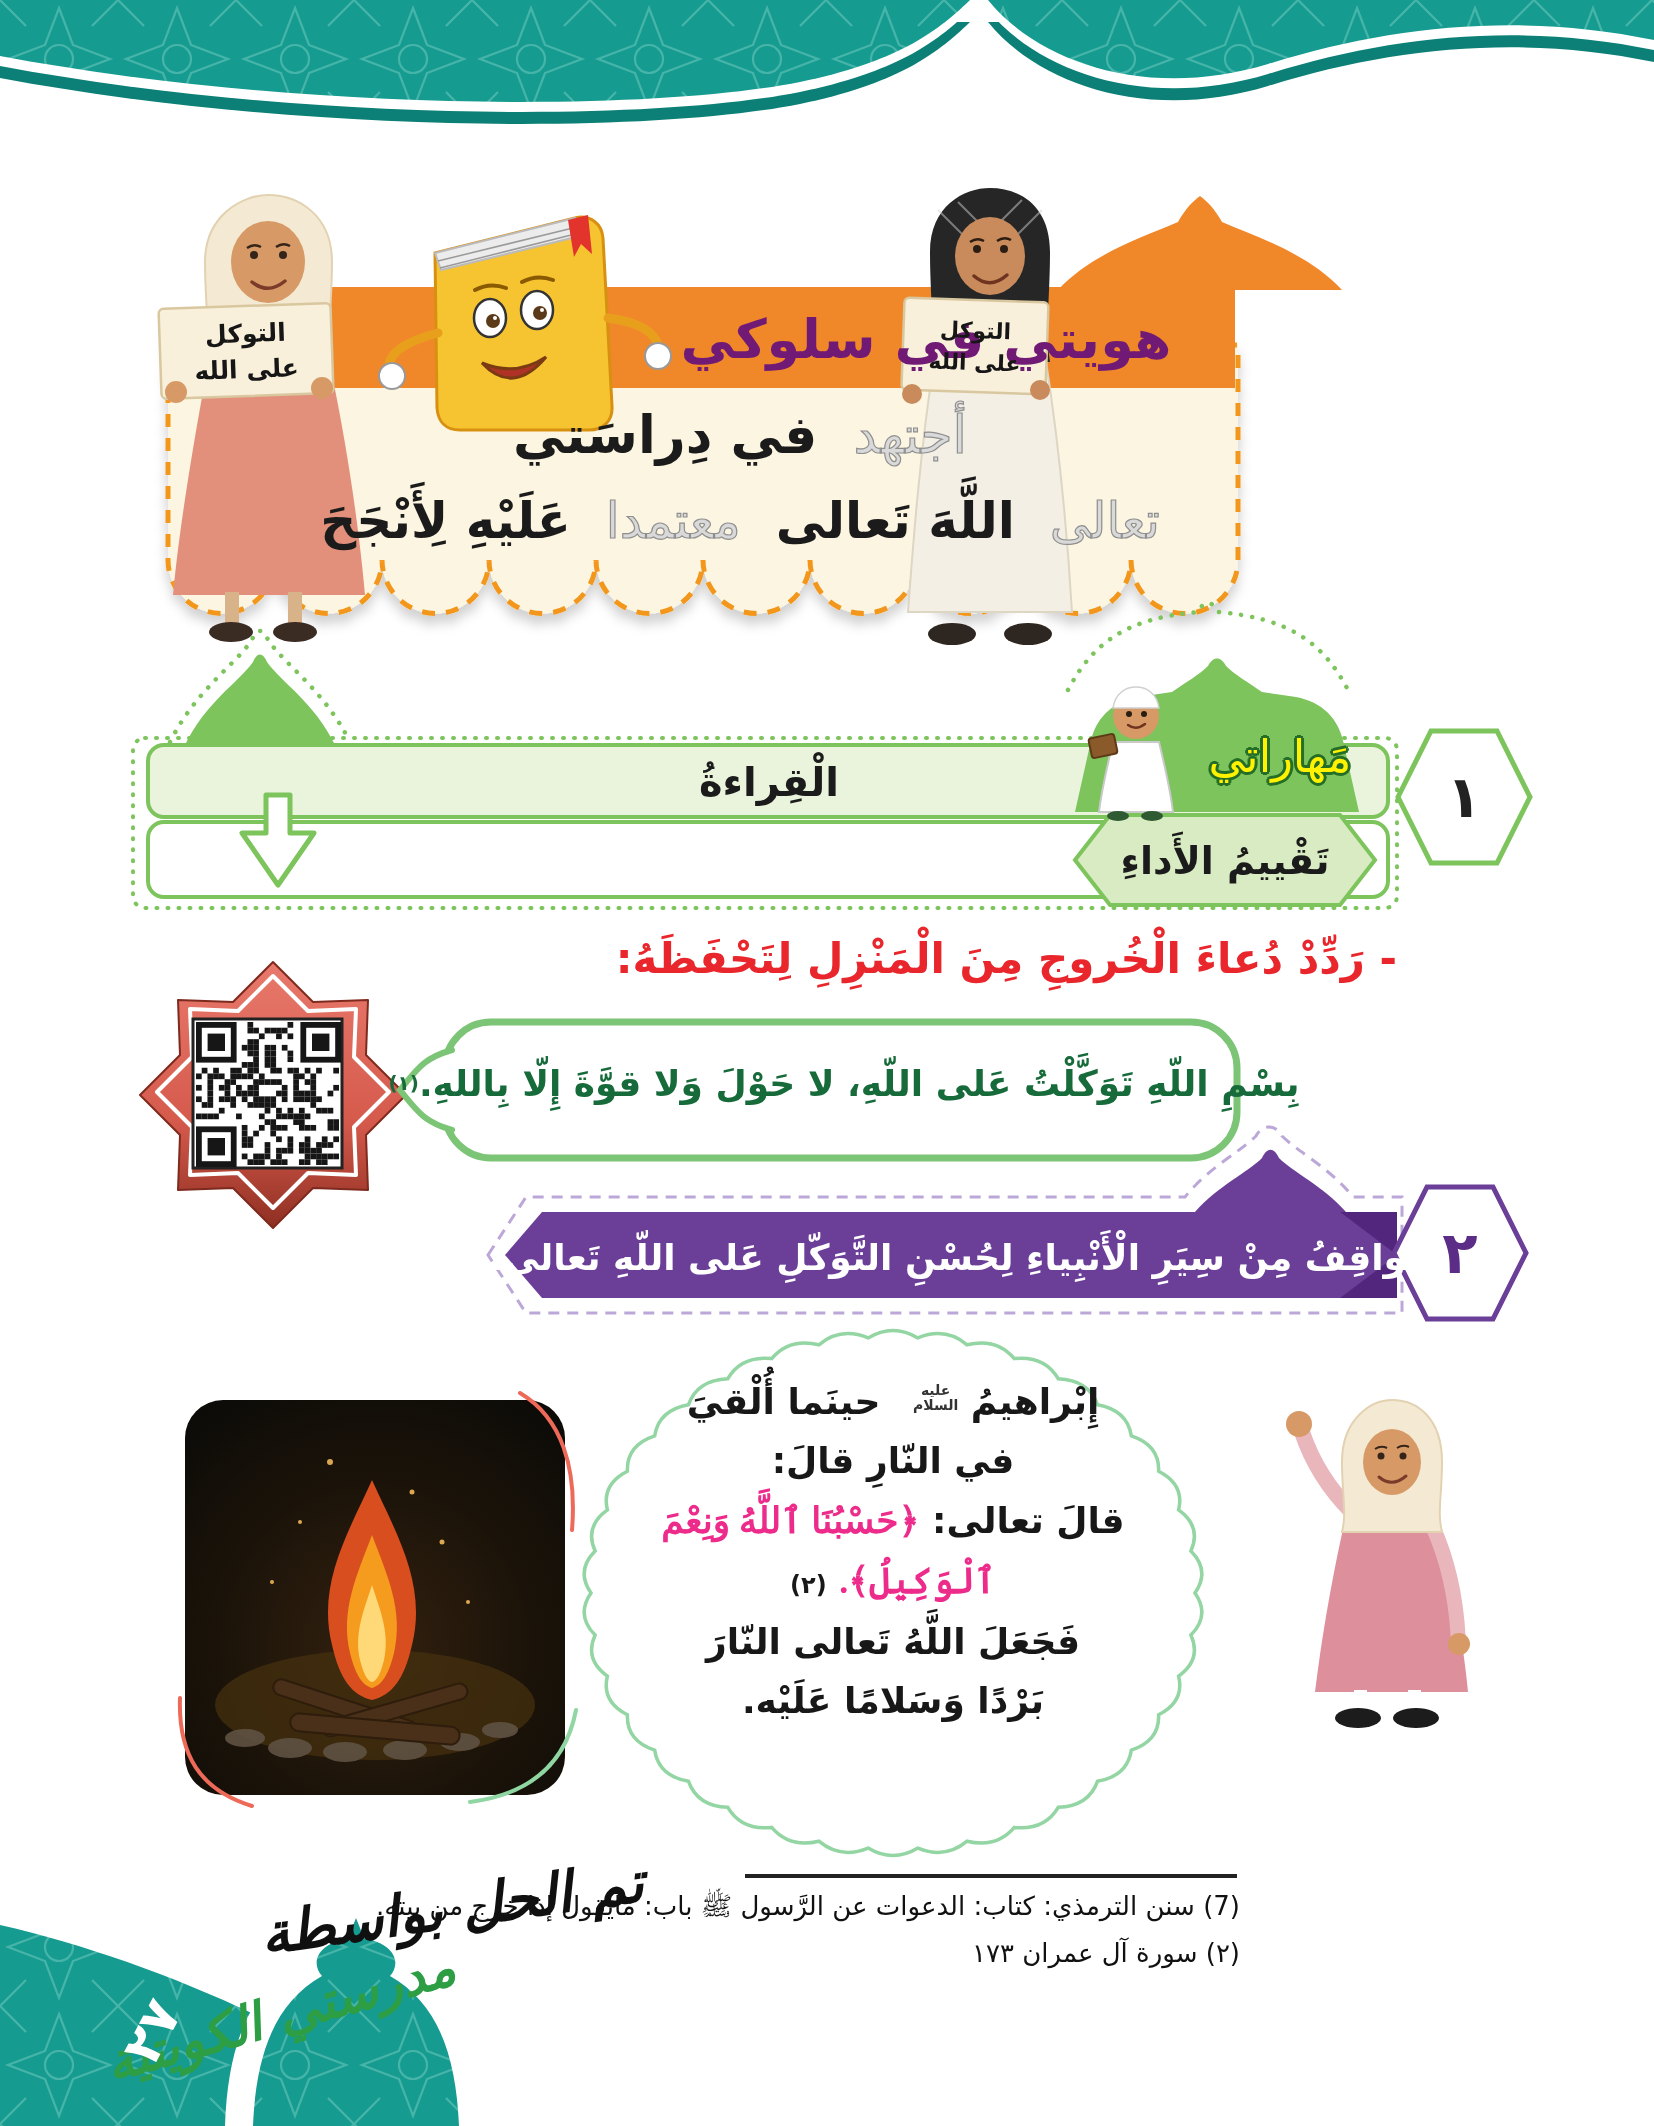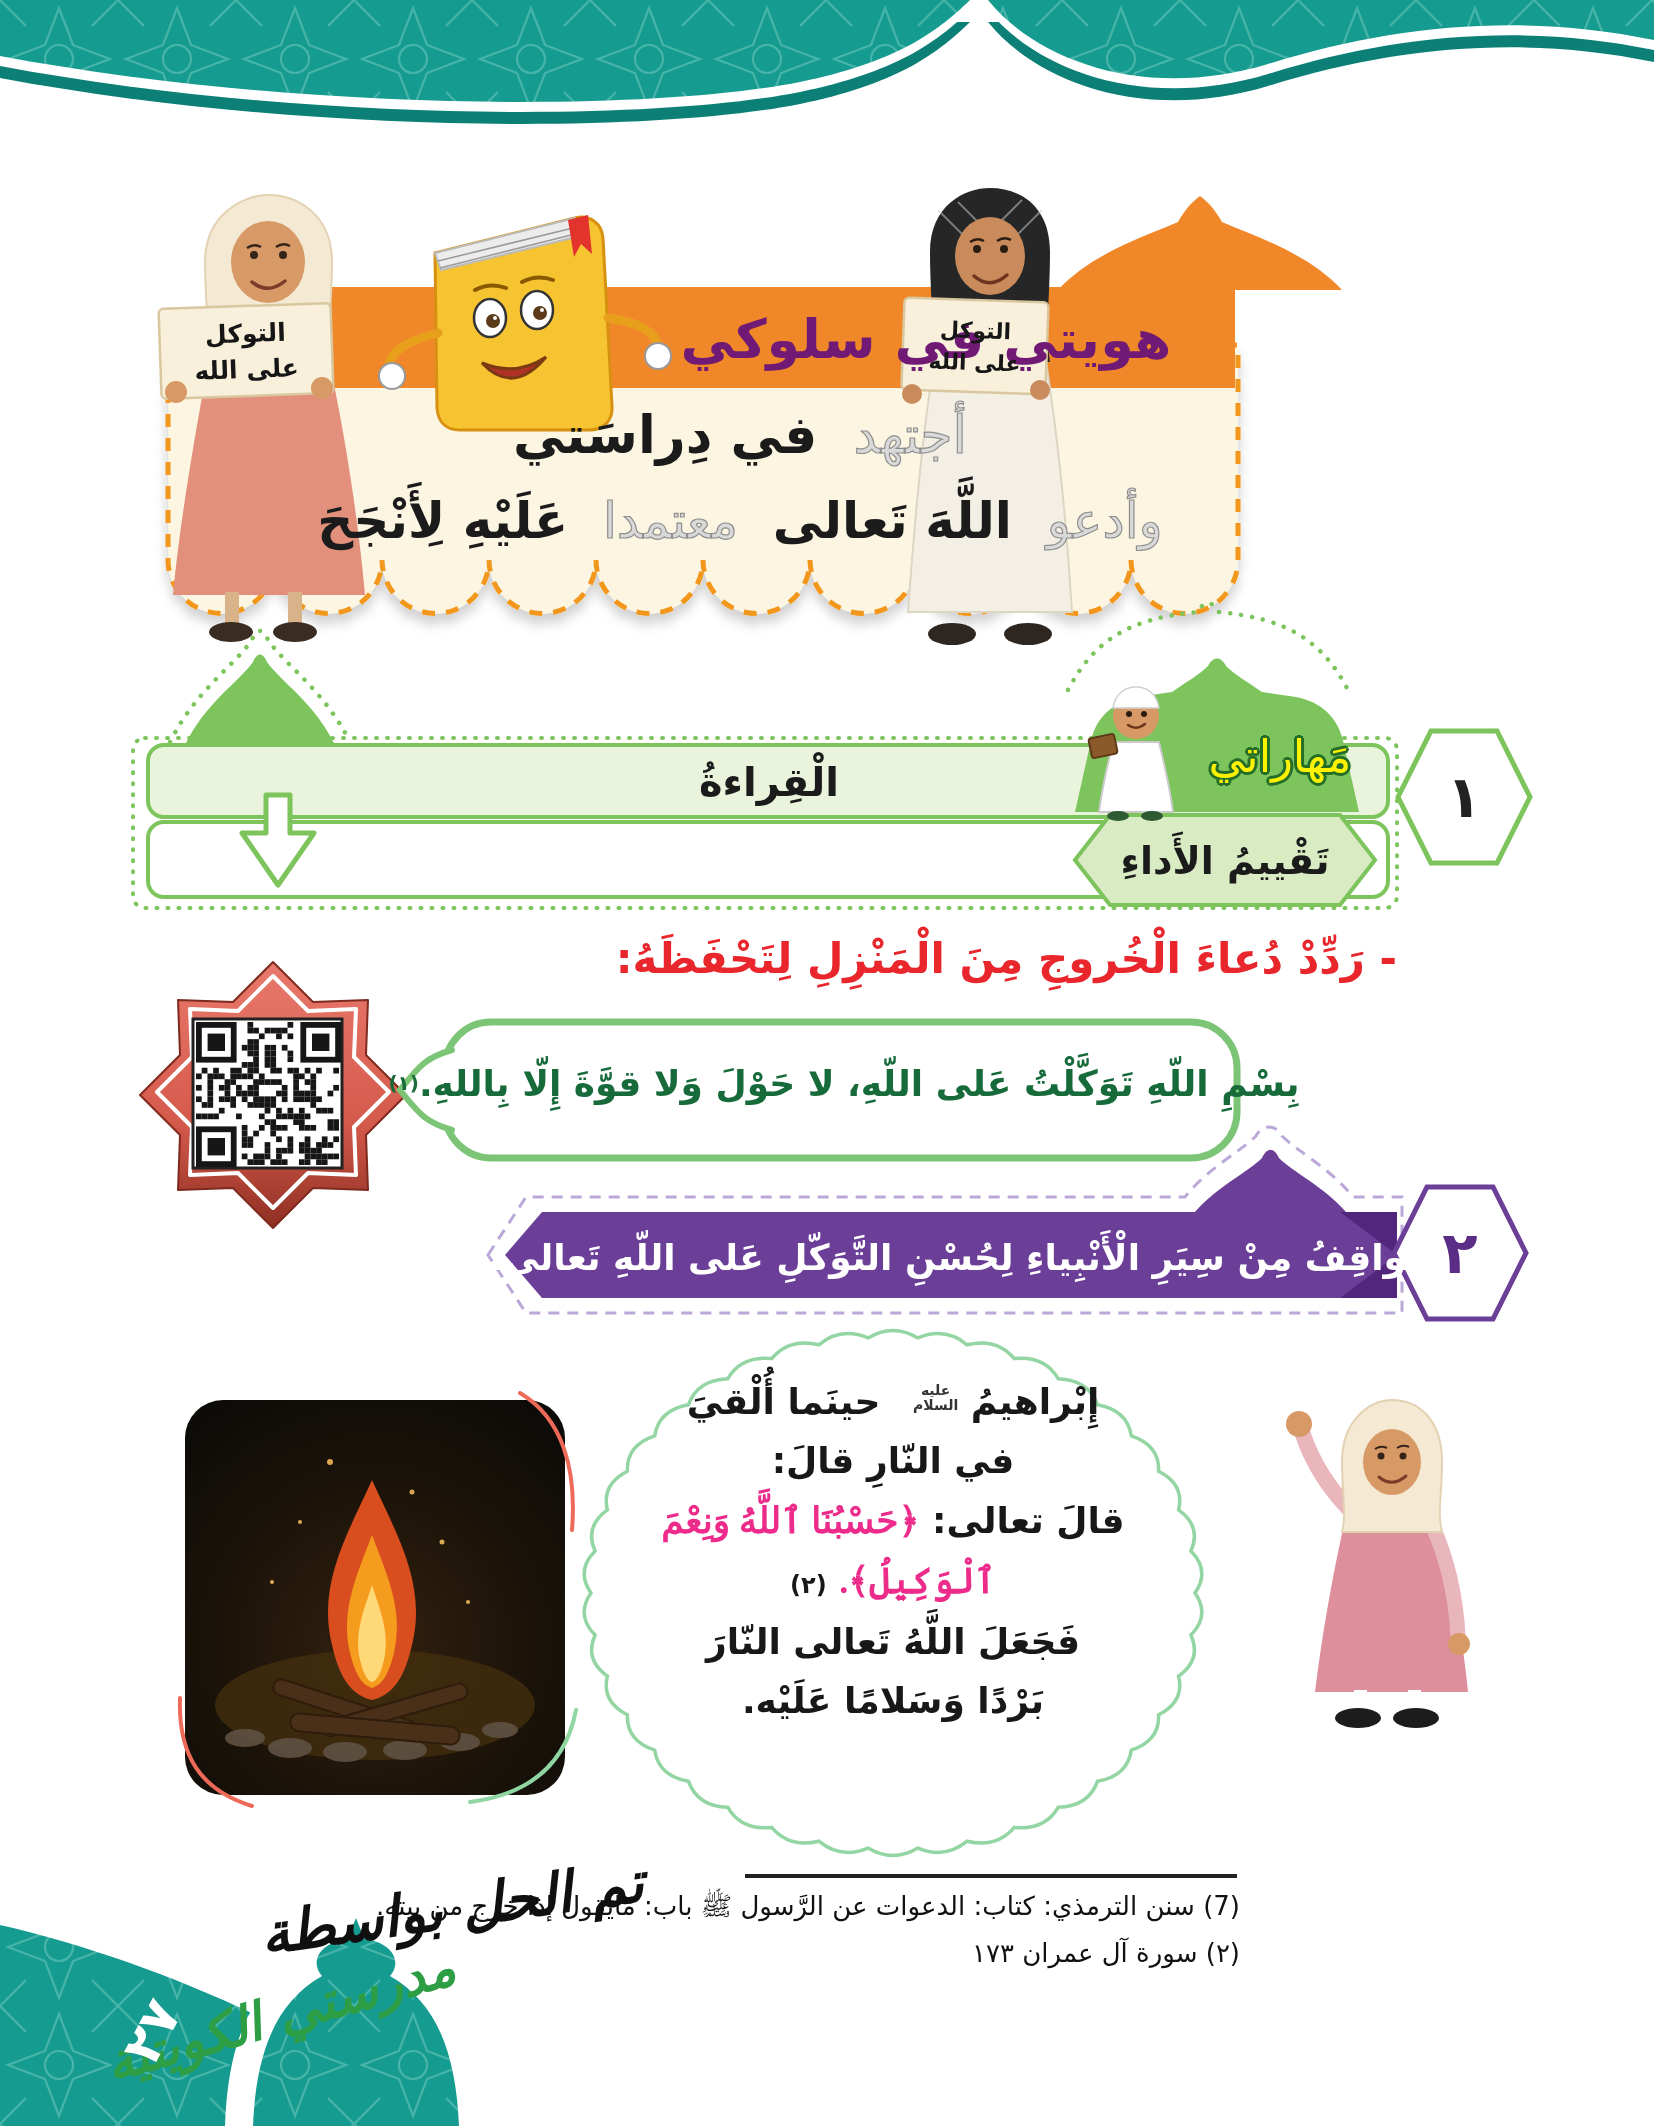--- a/index.html
+++ b/index.html
@@ -488,21 +488,21 @@
     <div>التوكل</div>
     <div>على الله</div>
   </div>
 </div>
 
 <div class="abs ar center nowrap cloud-line" style="left:300px;top:400px;width:880px;height:70px;font-size:52px;">
   <span class="hollow">أجتهد</span>&nbsp;&nbsp;
   <span>في دِراسَتي</span>
 </div>
 <div class="abs ar center nowrap cloud-line" style="left:260px;top:486px;width:960px;height:70px;font-size:50px;">
-  <span class="hollow">وأدعو</span>&nbsp;&nbsp;
+  <span class="hollow">تعالى</span>&nbsp;&nbsp;
   <span>اللَّهَ تَعالى</span>&nbsp;&nbsp;
   <span class="hollow">معتمدا</span>&nbsp;&nbsp;
   <span>عَلَيْهِ لِأَنْجَحَ</span>
 </div>
 
 <div class="abs ar center skills-label nowrap">مَهاراتي</div>
 <div class="abs ar center row-text" style="left:150px;top:752px;width:1238px;height:60px;">الْقِراءةُ</div>
 <div class="abs ar center row-text" style="left:1085px;top:830px;width:280px;height:62px;font-size:38px;">تَقْييمُ الأَداءِ</div>
 <div class="abs ar center hex-num" style="left:1398px;top:757px;width:132px;height:80px;">١</div>
 

